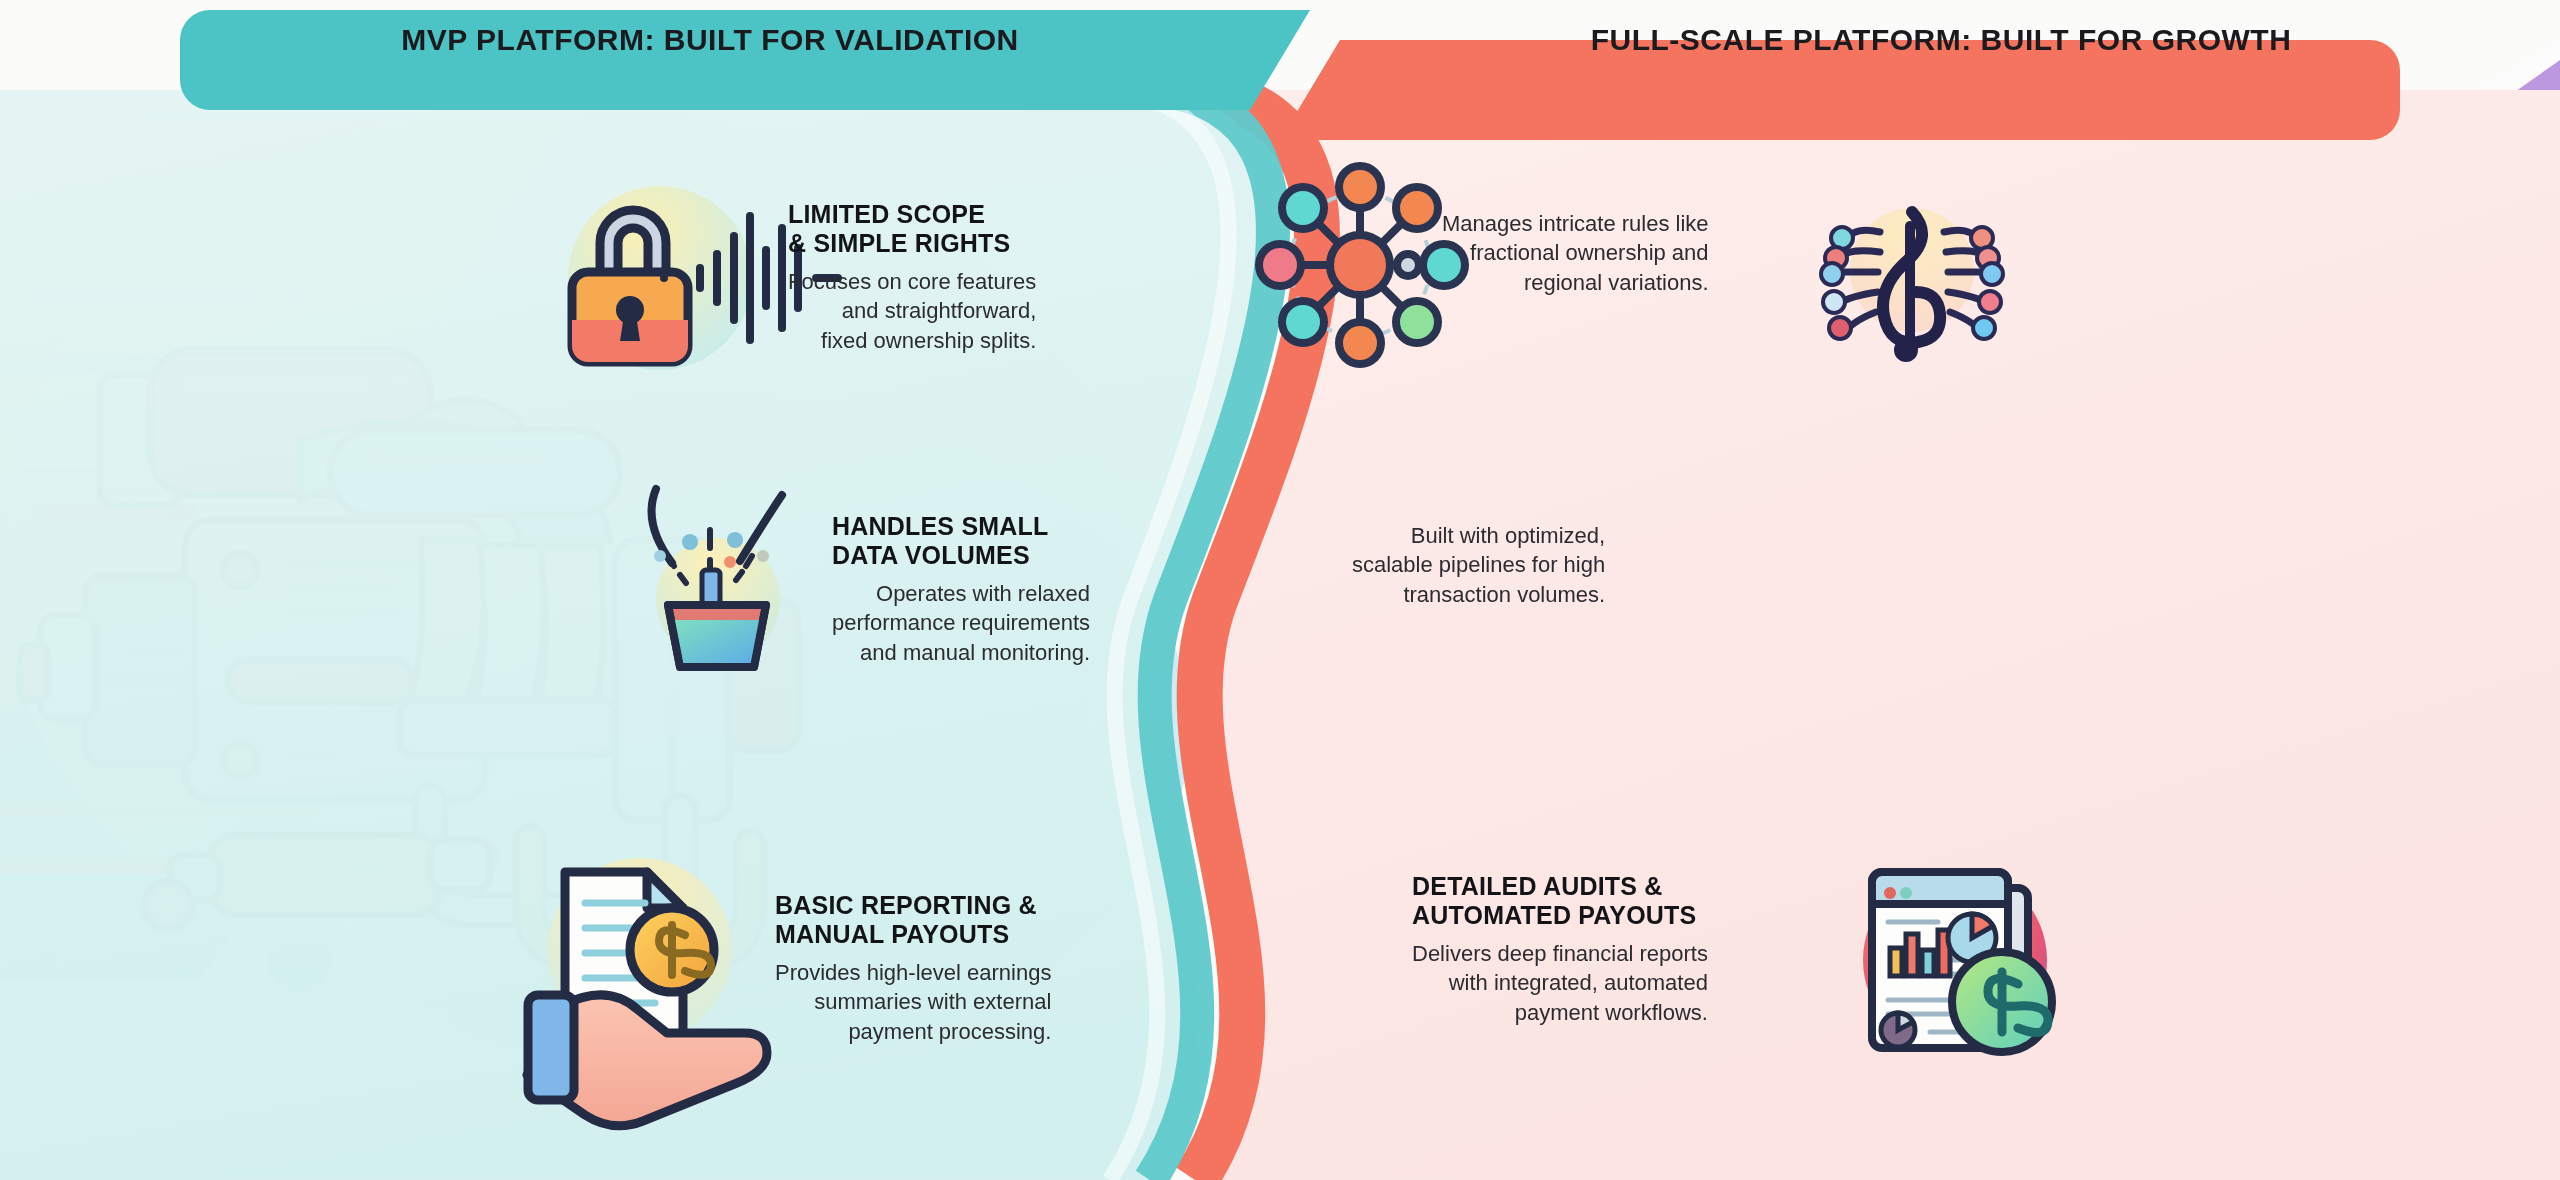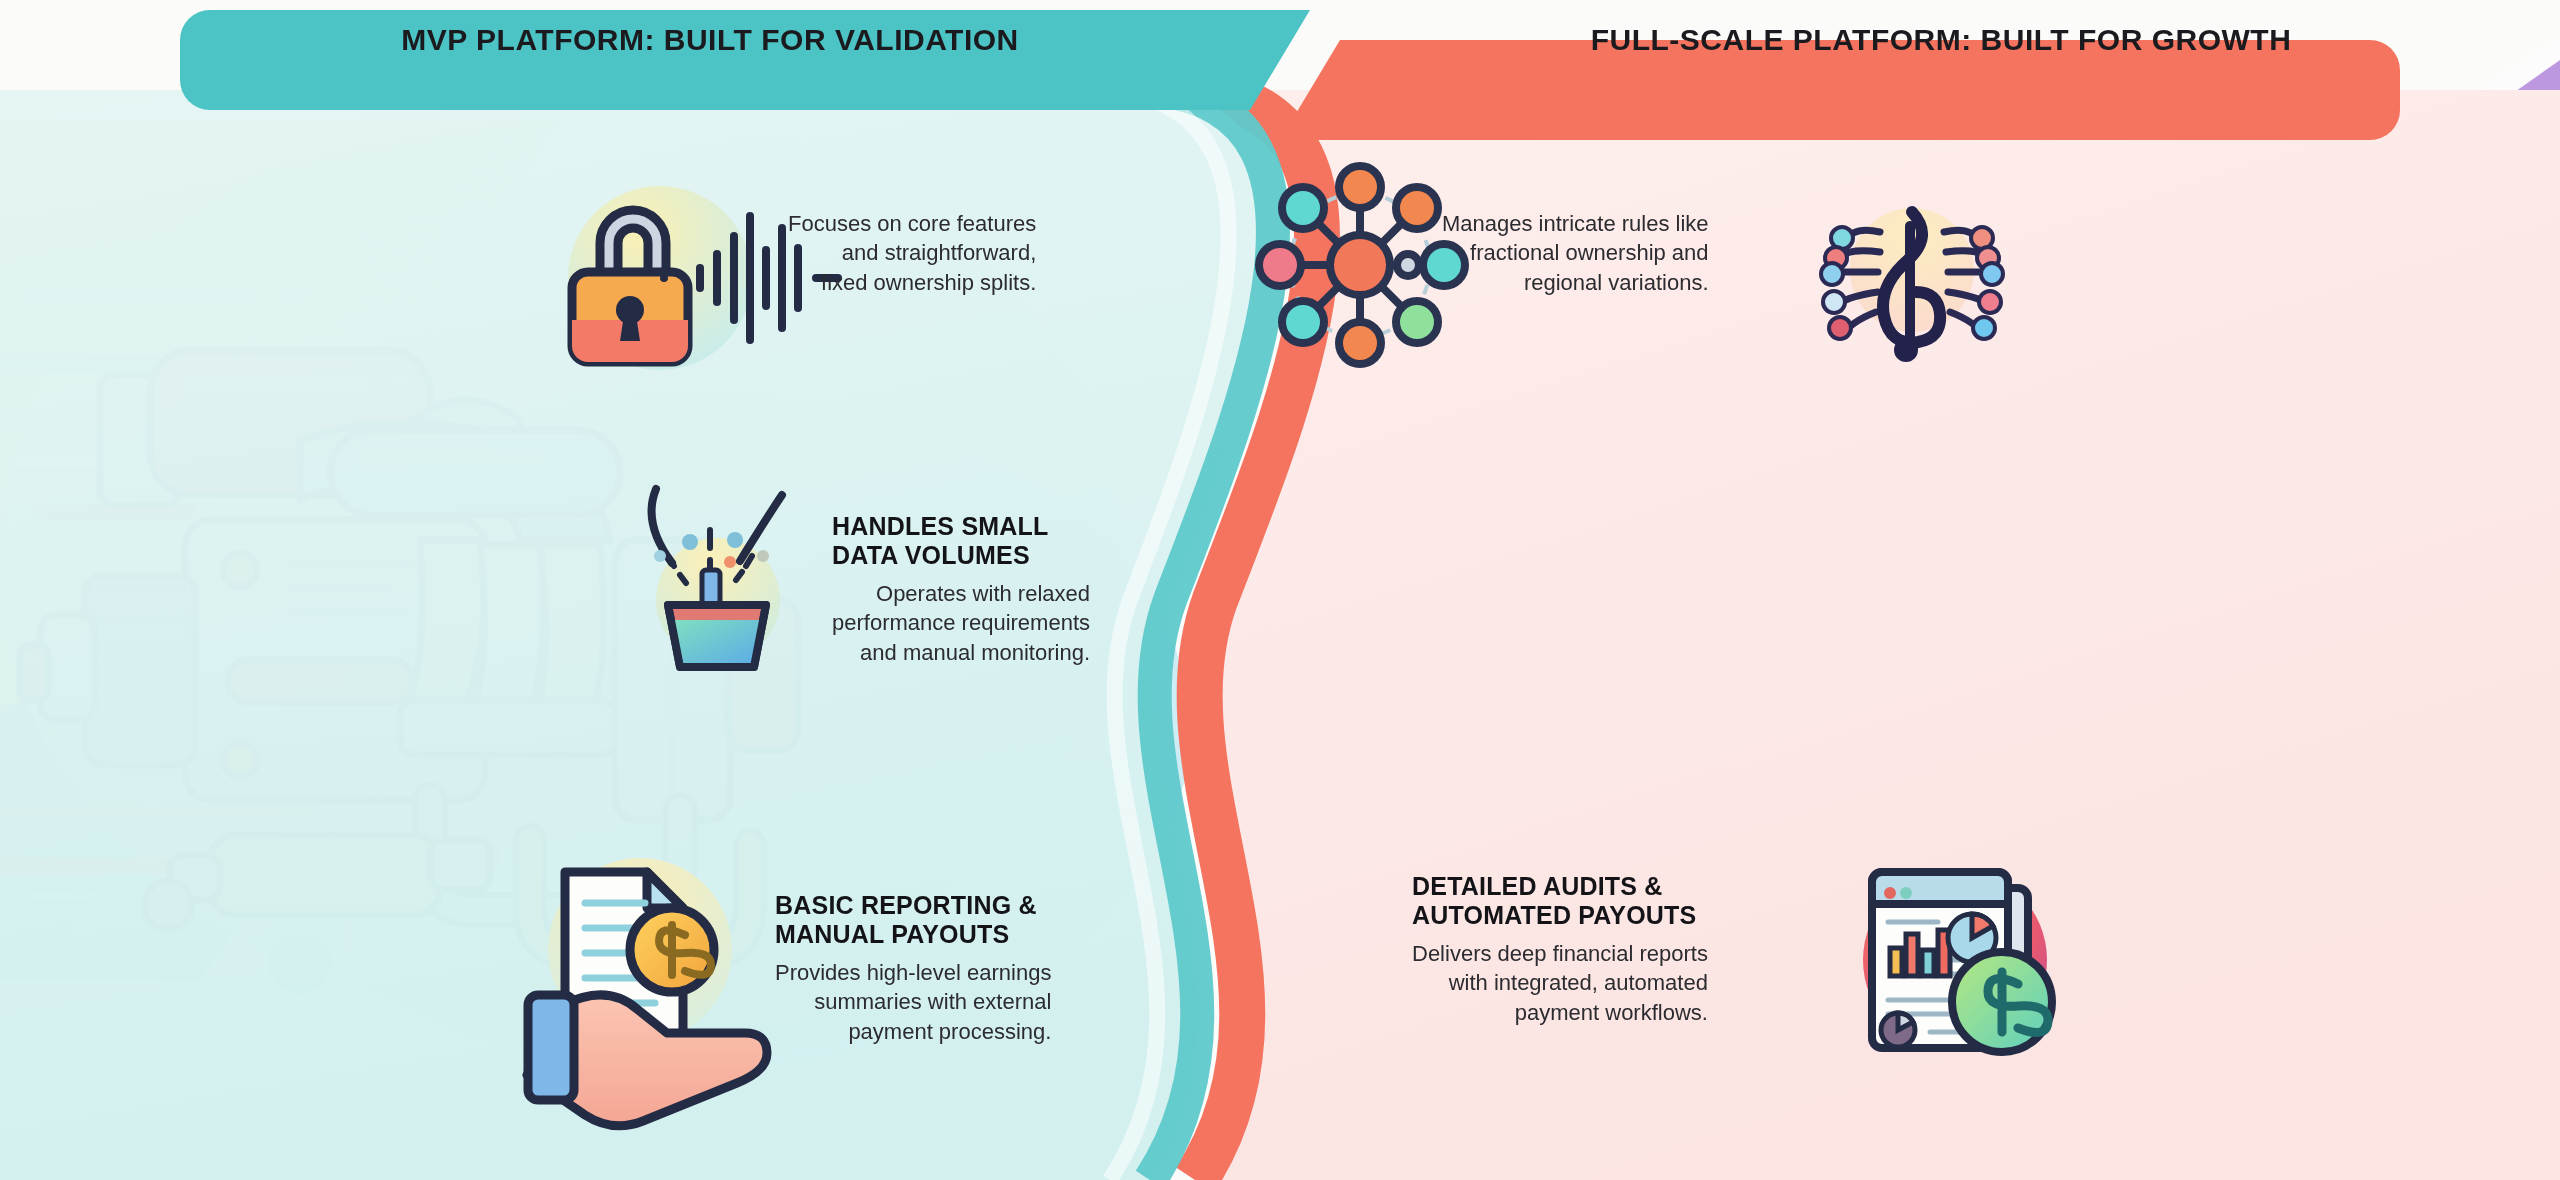--- a/index.html
+++ b/index.html
@@ -593,20 +593,24 @@
 
   <div class="ribbon" id="ribbon-left">
     <div class="ribbon-txt" style="margin:0 auto;padding-right:60px;">MVP PLATFORM: BUILT FOR VALIDATION</div>
   </div>
   <div class="ribbon" id="ribbon-right">
     <div class="ribbon-txt" style="margin:0 auto;padding-left:50px;">FULL-SCALE PLATFORM: BUILT FOR GROWTH</div>
   </div>
 
   <div class="feature" style="left:788px;top:200px;width:380px;">
     <div class="f-text" style="margin-left:0;">
+      <div class="f-title">
+        <span>LIMITED SCOPE</span>
+        <span>&amp; SIMPLE RIGHTS</span>
+      </div>
       <div class="f-desc">
         <span>Focuses on core features</span>
         <span>and straightforward,</span>
         <span>fixed ownership splits.</span>
       </div>
     </div>
   </div>
 
   <div class="feature" style="left:832px;top:512px;width:390px;">
     <div class="f-text" style="margin-left:0;">
@@ -641,20 +645,25 @@
       <div class="f-desc">
         <span>Manages intricate rules like</span>
         <span>fractional ownership and</span>
         <span>regional variations.</span>
       </div>
     </div>
   </div>
 
   <div class="feature" style="left:1352px;top:512px;width:390px;">
     <div class="f-text" style="margin-left:0;">
+      <div class="f-desc">
+        <span>Built with optimized,</span>
+        <span>scalable pipelines for high</span>
+        <span>transaction volumes.</span>
+      </div>
     </div>
   </div>
 
   <div class="feature" style="left:1412px;top:872px;width:410px;">
     <div class="f-text" style="margin-left:0;">
       <div class="f-title">
         <span>DETAILED AUDITS &amp;</span>
         <span>AUTOMATED PAYOUTS</span>
       </div>
       <div class="f-desc">

